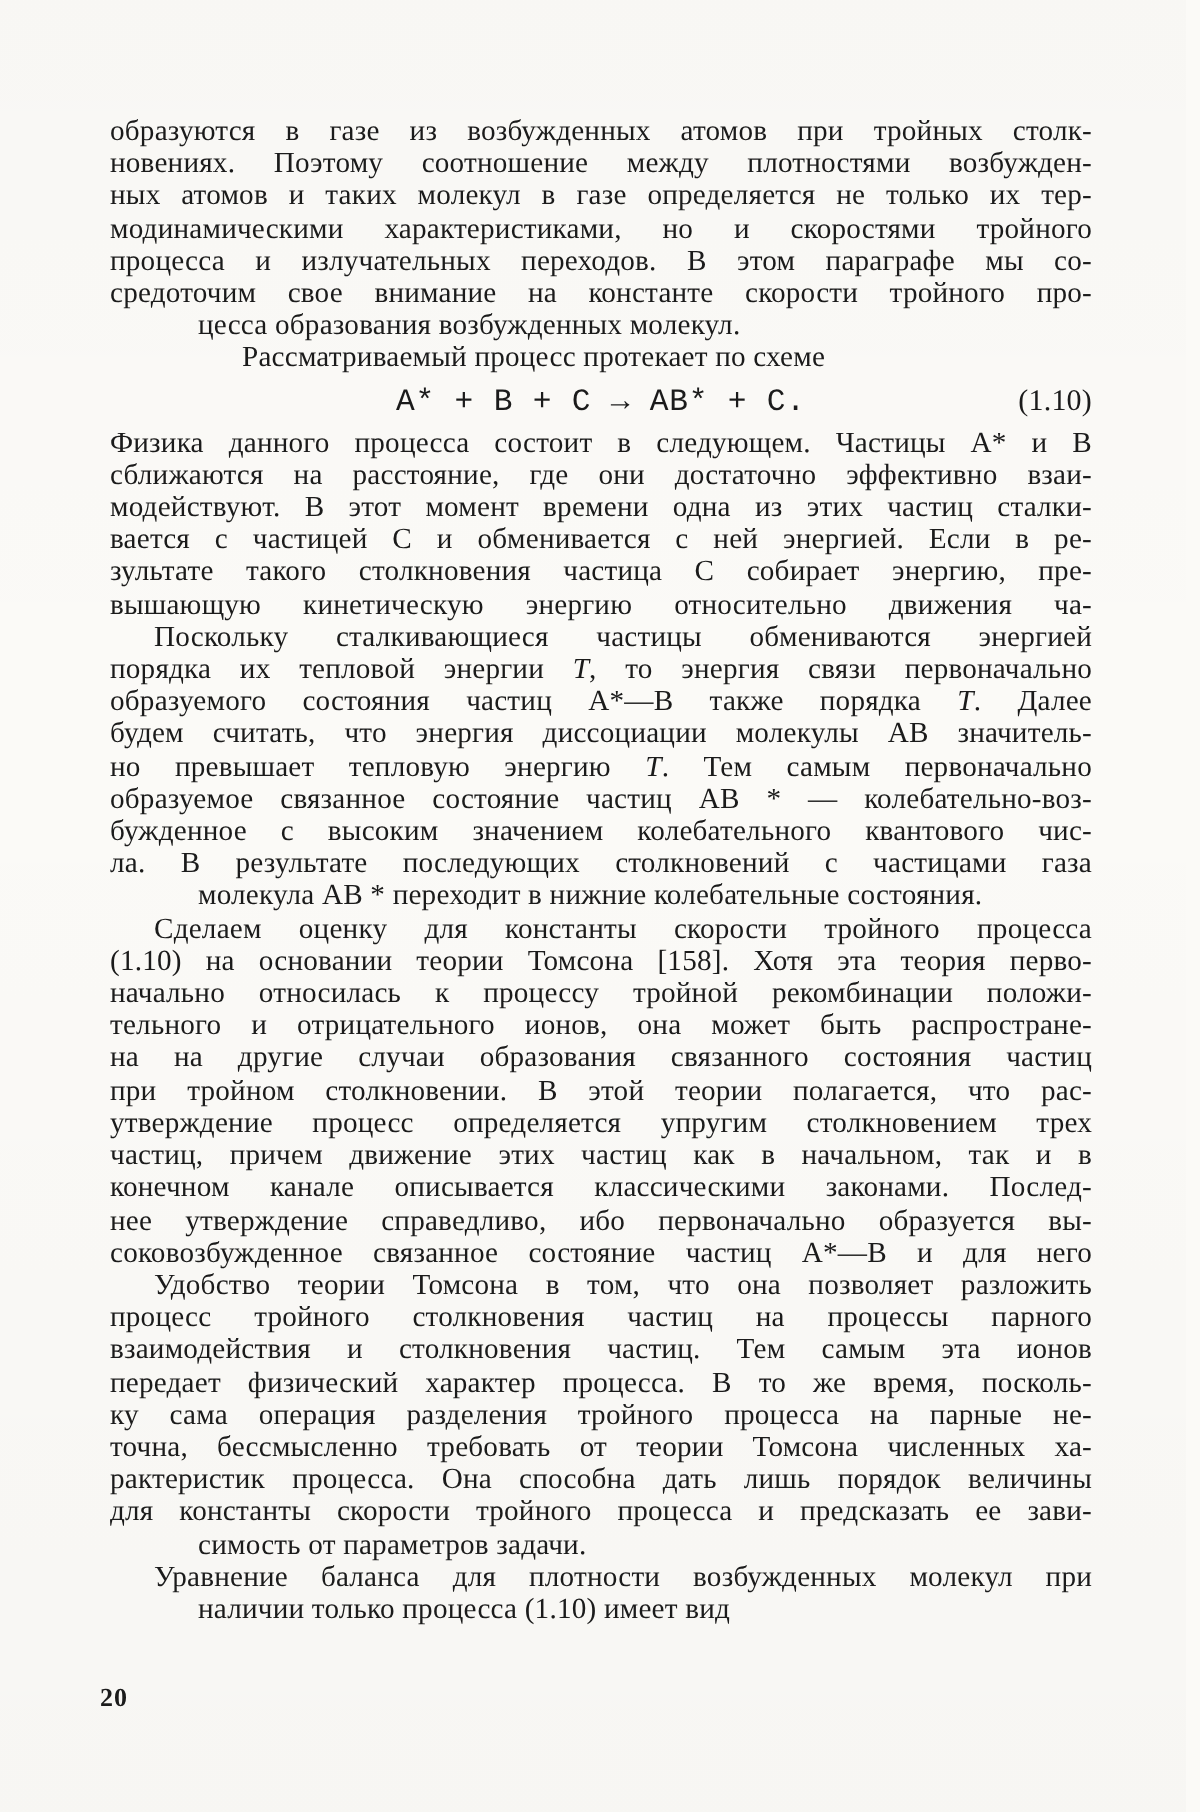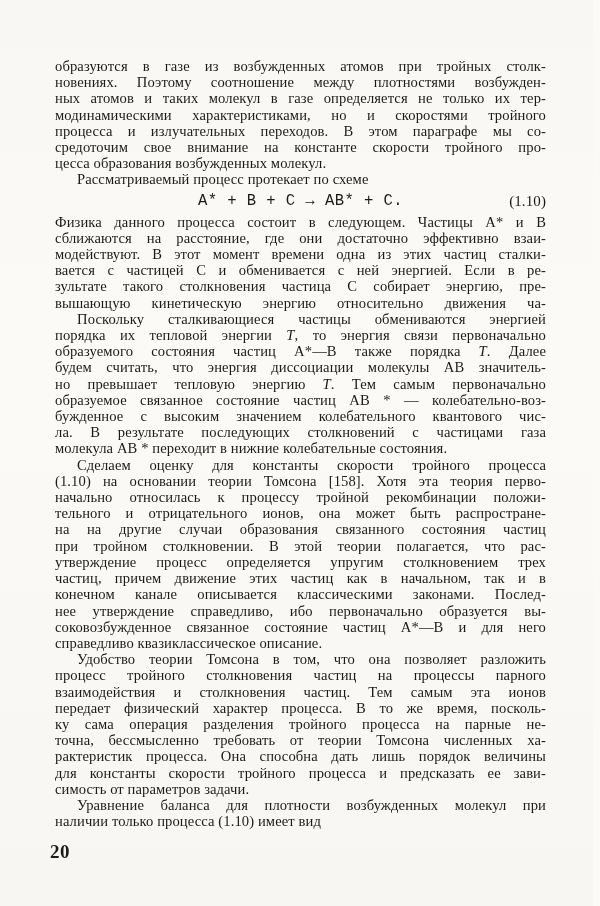--- a/index.html
+++ b/index.html
@@ -33,20 +33,21 @@
   .paragraph{
     margin:0;
   }
   .line{
     text-align:justify;
     text-align-last:justify;
     white-space:normal;
   }
   .line.last{
     text-align-last:left;
+    margin-left:44px;
   }
   .line.indent{
     text-indent:22px;
   }
   .line .it{
     font-style:italic;
   }
   .equation-row{
     position:relative;
     height:20px;
@@ -62,21 +63,21 @@
   .equation-number{
     position:absolute;
     right:0;
     top:0;
     font-size:15px;
   }
   .page-number{
     position:absolute;
     left:50px;
     top:841px;
-    font-size:19px;
+    font-size:13px;
     font-weight:bold;
     letter-spacing:0.5px;
   }
 </style>
 </head>
 <body>
 
 <div class="book-page">
   <div class="text-block">
       <div class="paragraph">
@@ -119,21 +120,20 @@
         <div class="line">(1.10) на основании теории Томсона [158]. Хотя эта теория перво-</div>
         <div class="line">начально относилась к процессу тройной рекомбинации положи-</div>
         <div class="line">тельного и отрицательного ионов, она может быть распростране-</div>
         <div class="line">на на другие случаи образования связанного состояния частиц</div>
         <div class="line">при тройном столкновении. В этой теории полагается, что рас-</div>
         <div class="line">утверждение процесс определяется упругим столкновением трех</div>
         <div class="line">частиц, причем движение этих частиц как в начальном, так и в</div>
         <div class="line">конечном канале описывается классическими законами. Послед-</div>
         <div class="line">нее утверждение справедливо, ибо первоначально образуется вы-</div>
         <div class="line">соковозбужденное связанное состояние частиц A*—B и для него</div>
-        <div class="line last">справедливо квазиклассическое описание.</div>
       </div>
       <div class="paragraph">
         <div class="line indent">Удобство теории Томсона в том, что она позволяет разложить</div>
         <div class="line">процесс тройного столкновения частиц на процессы парного</div>
         <div class="line">взаимодействия и столкновения частиц. Тем самым эта ионов</div>
         <div class="line">передает физический характер процесса. В то же время, посколь-</div>
         <div class="line">ку сама операция разделения тройного процесса на парные не-</div>
         <div class="line">точна, бессмысленно требовать от теории Томсона численных ха-</div>
         <div class="line">рактеристик процесса. Она способна дать лишь порядок величины</div>
         <div class="line">для константы скорости тройного процесса и предсказать ее зави-</div>

